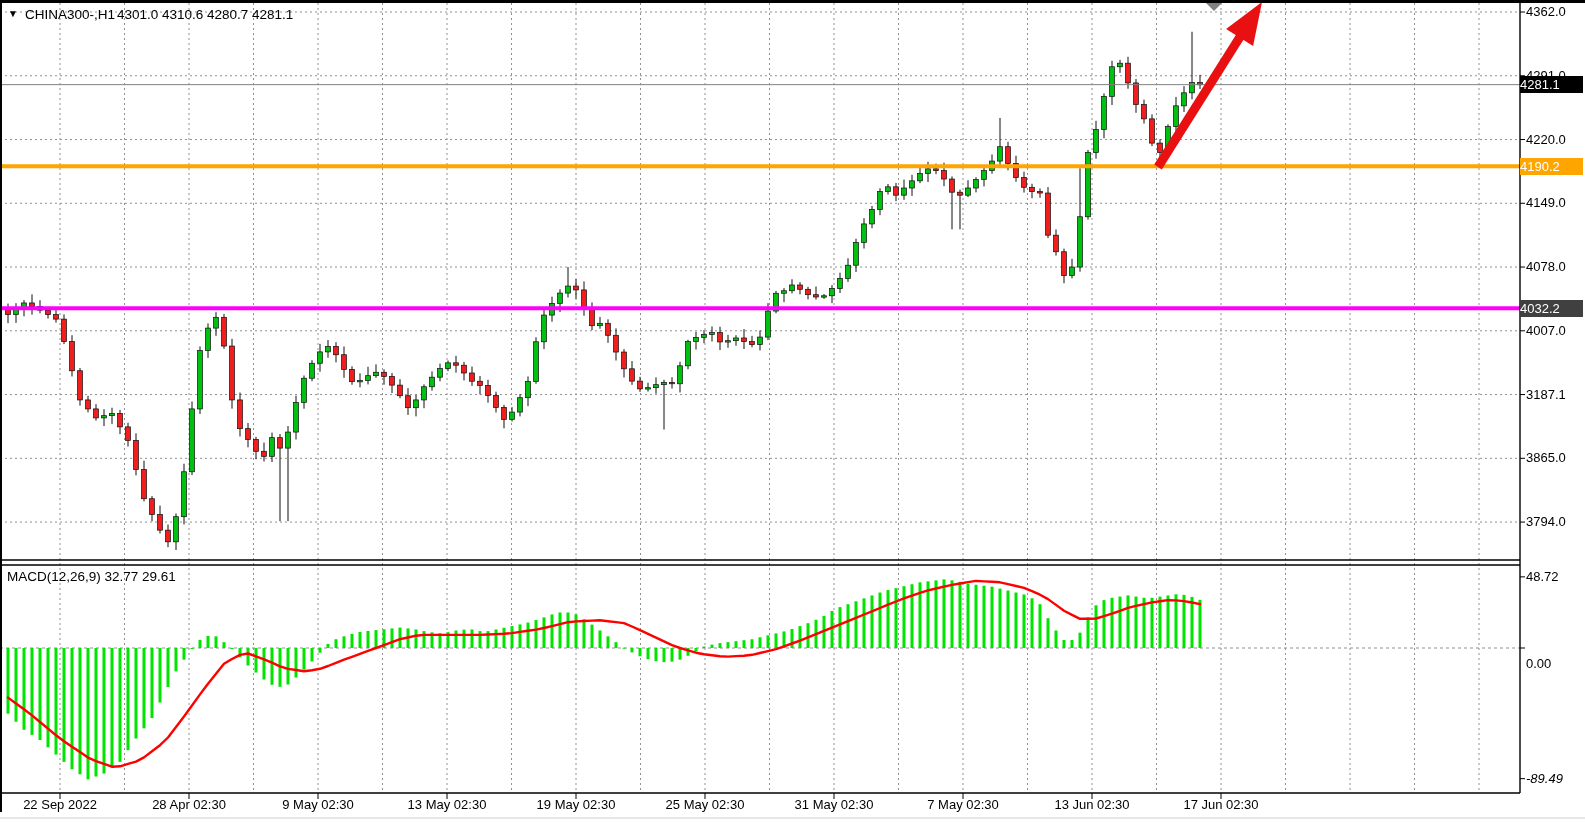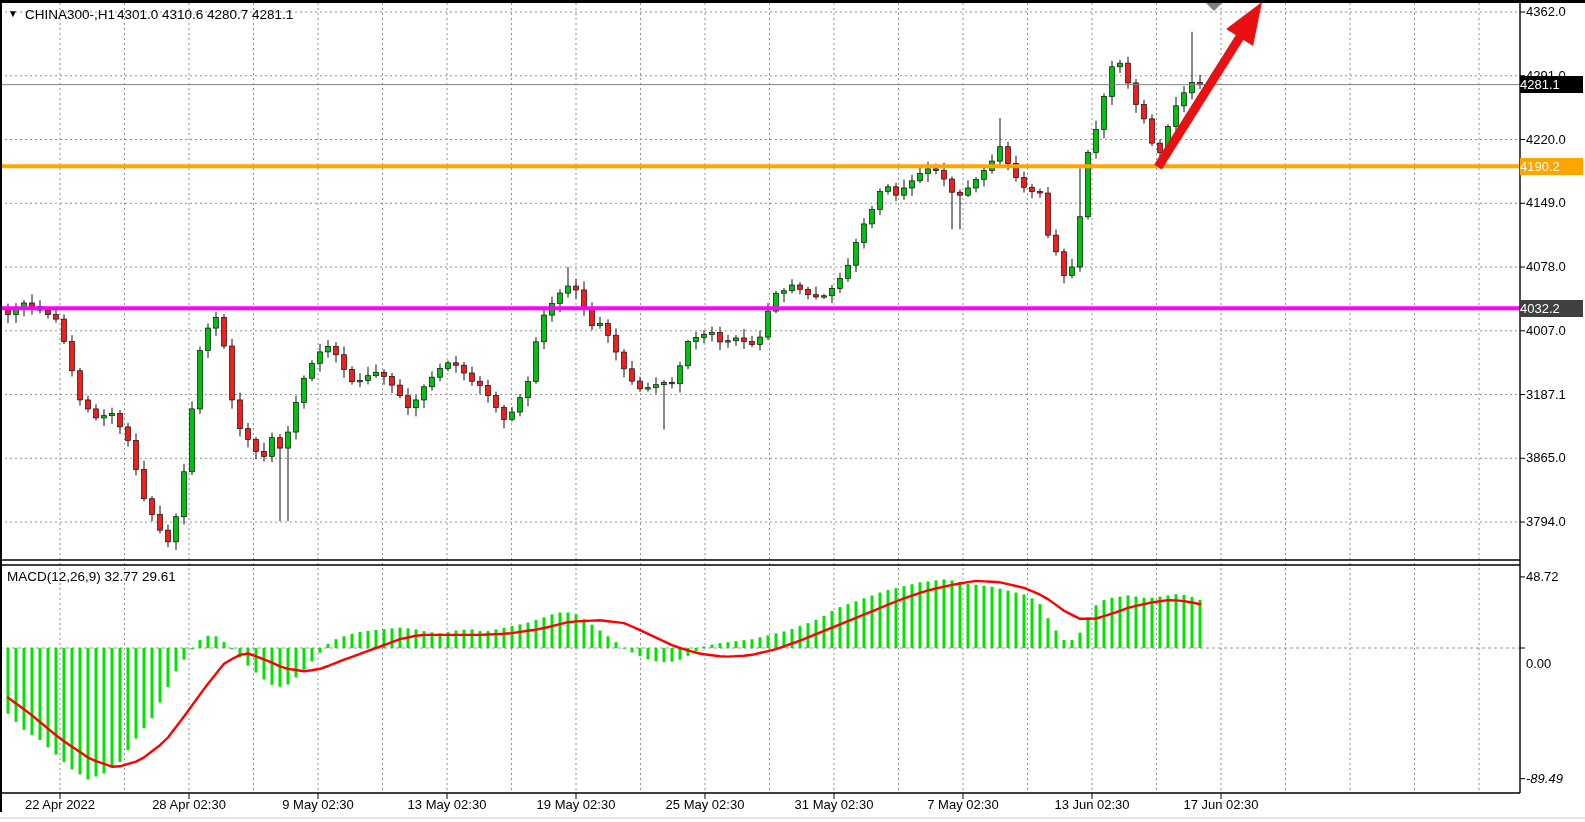--- a/index.html
+++ b/index.html
@@ -593,21 +593,21 @@
       <div class="axis-label" style="top: 386.548px;">3187.1</div>
       <div class="axis-label" style="top: 450.306px;">3865.0</div>
       <div class="axis-label" style="top: 514.064px;">3794.0</div>
     </div>
   <div id="macd-labels">
       <div class="axis-label" style="top: 568.869px;">48.72</div>
       <div class="axis-label" style="top: 640px; margin-top: 16px;">0.00</div>
       <div class="axis-label" style="top: 770.655px; font-style: italic;">-89.49</div>
     </div>
   <div id="time-labels">
-      <div class="time-label" style="left: 60px;">22 Apr 2022</div>
+      <div class="time-label" style="left: 60px;">22 Sep 2022</div>
       <div class="time-label" style="left: 189px;">28 Apr 02:30</div>
       <div class="time-label" style="left: 318px;">9 May 02:30</div>
       <div class="time-label" style="left: 447px;">13 May 02:30</div>
       <div class="time-label" style="left: 576px; text-align: center;">19 May 02:30</div>
       <div class="time-label" style="left: 705px;">25 May 02:30</div>
       <div class="time-label" style="left: 834px; text-align: right;">31 May 02:30</div>
       <div class="time-label" style="left: 963px;">7 May 02:30</div>
       <div class="time-label" style="left: 1092px;">13 Jun 02:30</div>
       <div class="time-label" style="left: 1221px;">17 Jun 02:30</div>
     </div>

